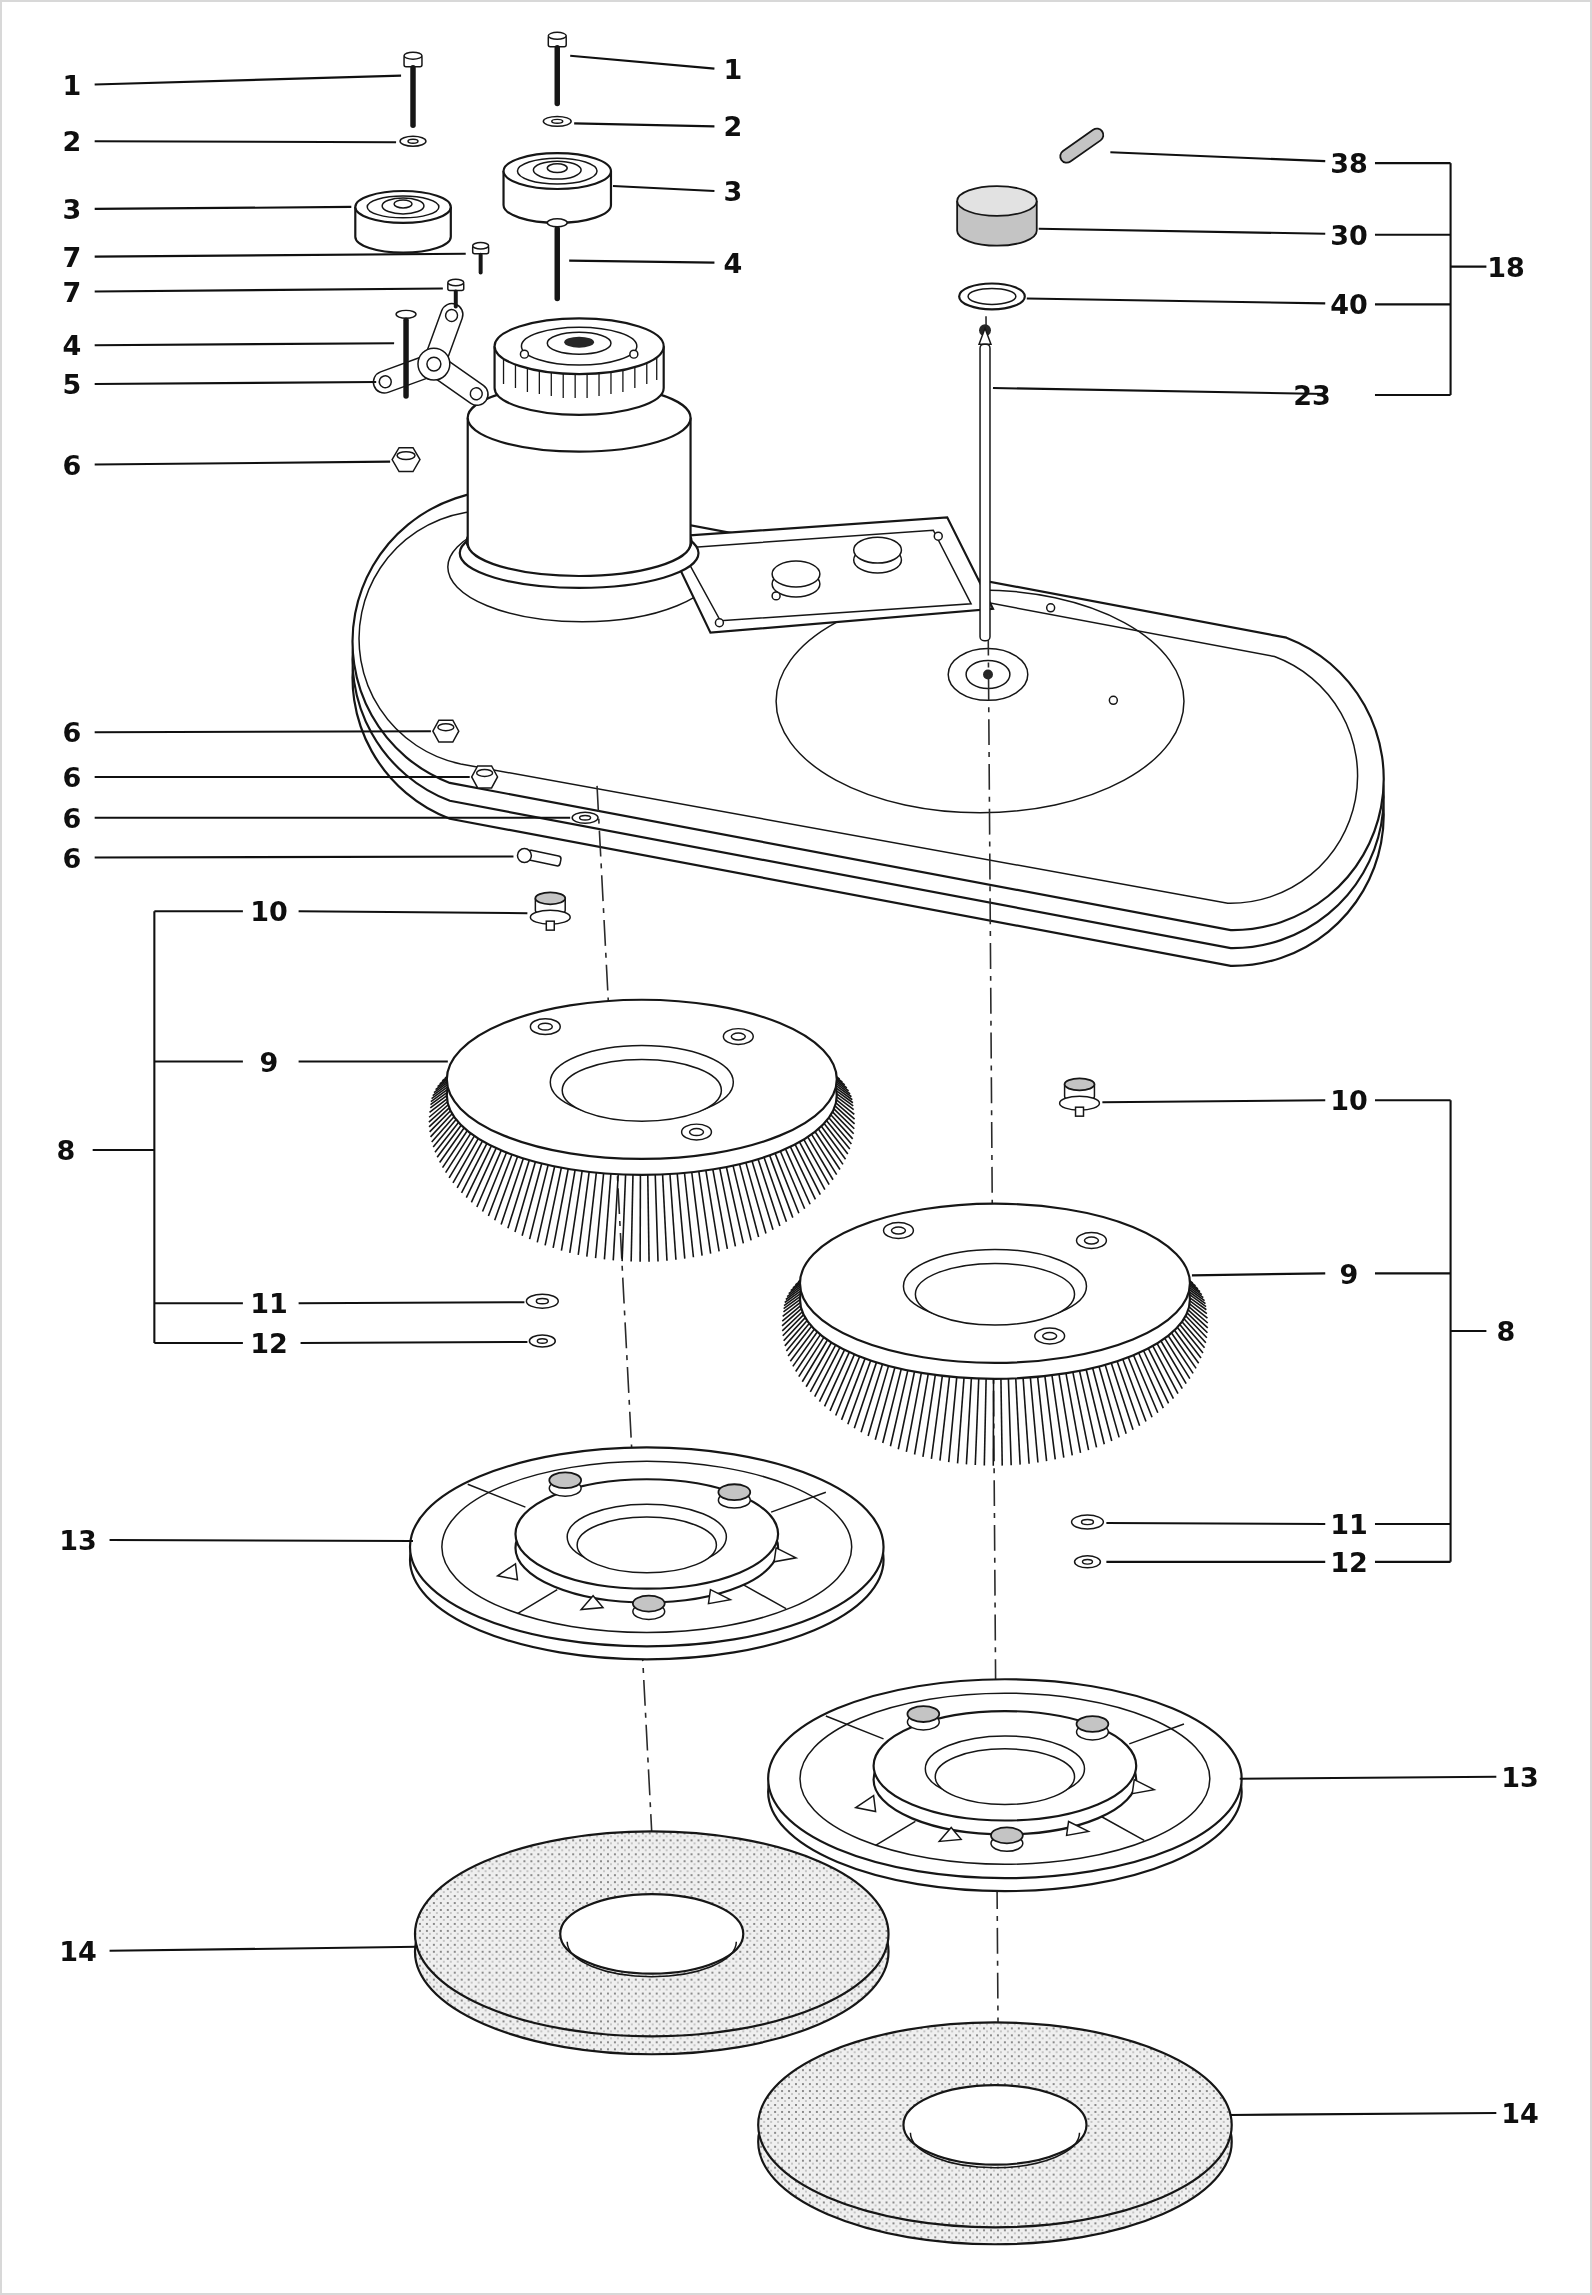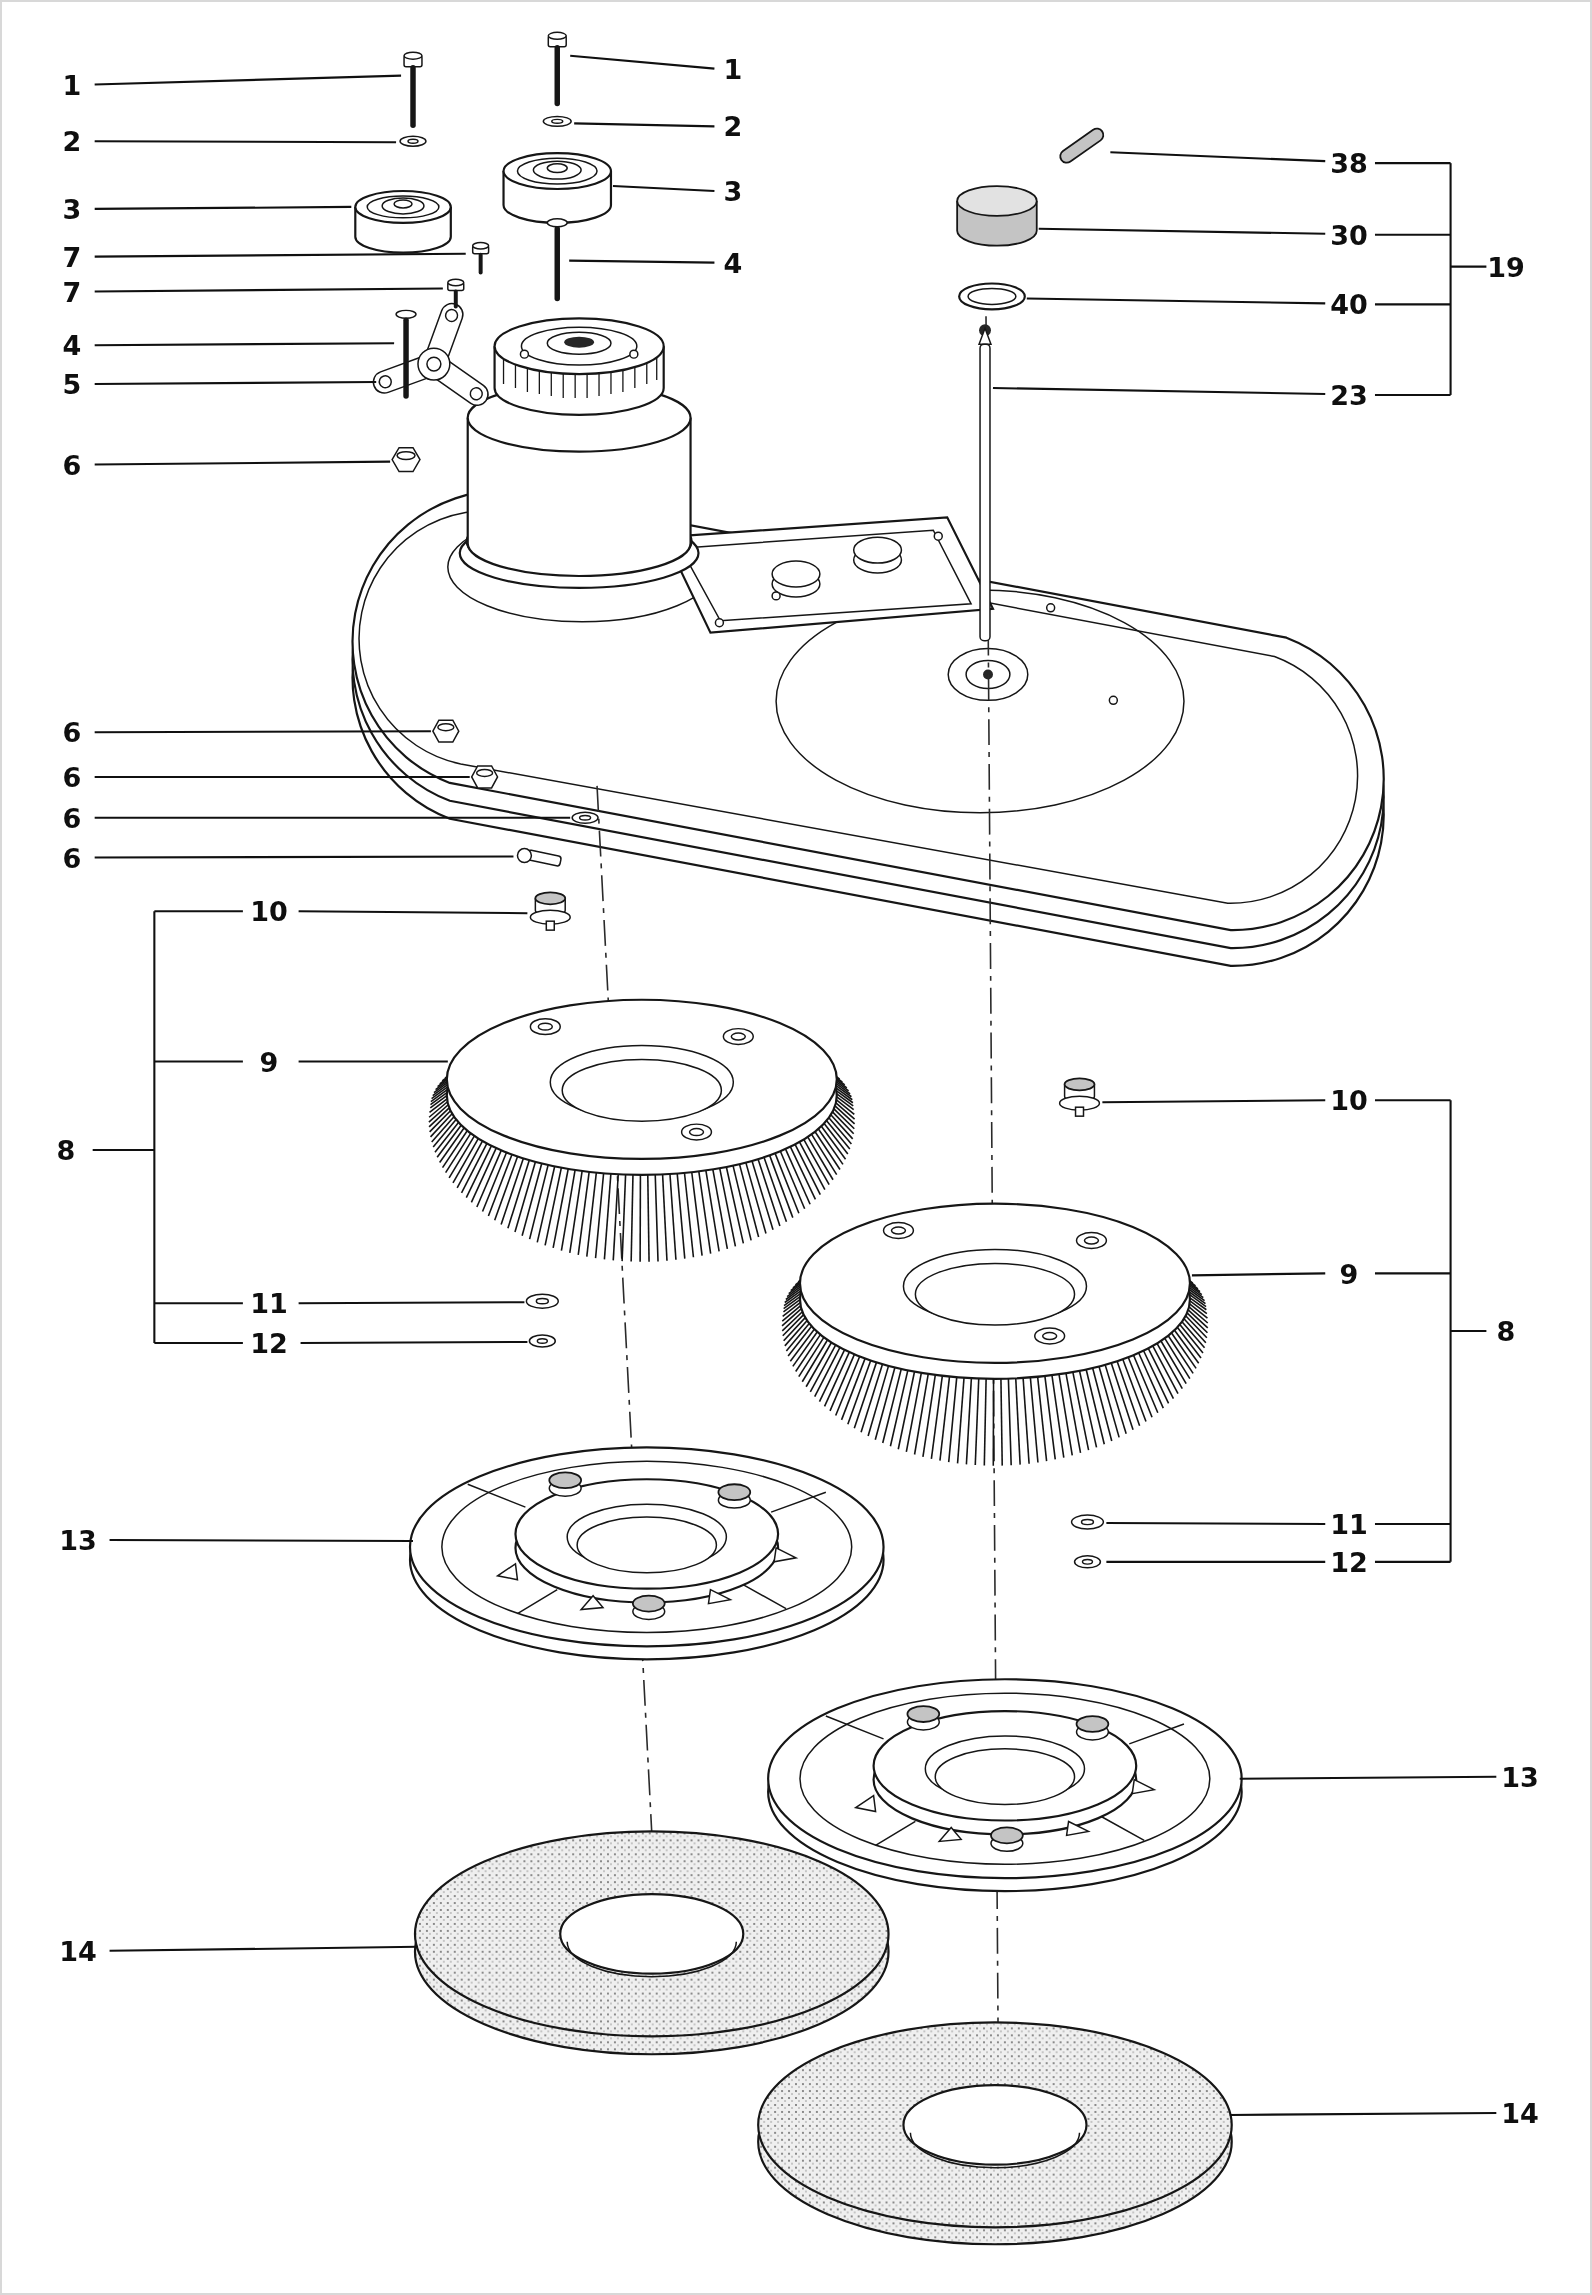--- a/index.html
+++ b/index.html
@@ -602,22 +602,22 @@
   <div class="callout" style="left:269px;top:1343px">12</div>
   <div class="callout" style="left:78px;top:1540px">13</div>
   <div class="callout" style="left:78px;top:1951px">14</div>
   <div class="callout" style="left:733px;top:69px">1</div>
   <div class="callout" style="left:733px;top:126px">2</div>
   <div class="callout" style="left:733px;top:191px">3</div>
   <div class="callout" style="left:733px;top:263px">4</div>
   <div class="callout" style="left:1349px;top:163px">38</div>
   <div class="callout" style="left:1349px;top:235px">30</div>
   <div class="callout" style="left:1349px;top:304px">40</div>
-  <div class="callout" style="left:1349px;top:395px">23</div>
-  <div class="callout" style="left:1506px;top:267px">19</div>
+  <div class="callout" style="left:1312px;top:395px">23</div>
+  <div class="callout" style="left:1506px;top:267px">18</div>
   <div class="callout" style="left:1349px;top:1100px">10</div>
   <div class="callout" style="left:1349px;top:1274px">9</div>
   <div class="callout" style="left:1506px;top:1331px">8</div>
   <div class="callout" style="left:1349px;top:1524px">11</div>
   <div class="callout" style="left:1349px;top:1562px">12</div>
   <div class="callout" style="left:1520px;top:1777px">13</div>
   <div class="callout" style="left:1520px;top:2113px">14</div>
 </div>
 
 </div>

